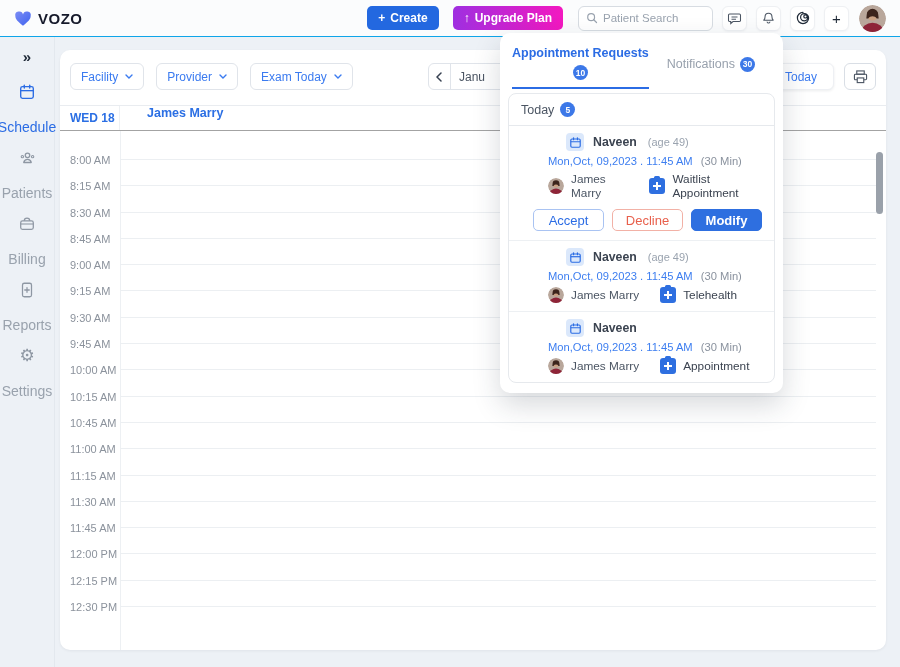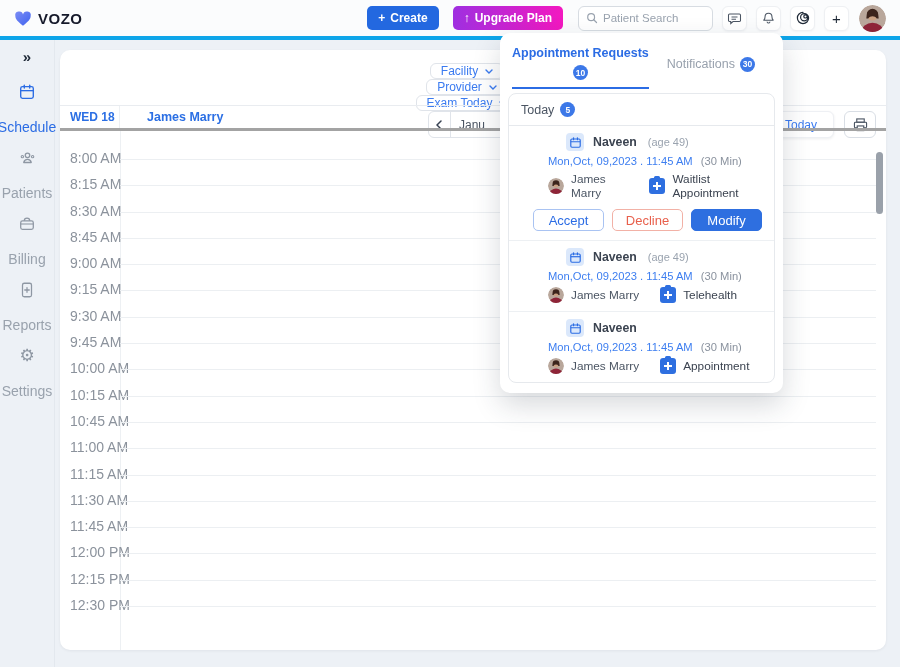--- a/index.html
+++ b/index.html
@@ -1,21 +1,21 @@
 <!DOCTYPE html>
 <html><head>
 <meta charset="utf-8">
 <style>
   * { margin:0; padding:0; box-sizing:border-box; }
   html,body { width:900px; height:667px; }
   body { font-family:"Liberation Sans", sans-serif; background:#edf1f6; overflow:hidden; position:relative; }
 
   
   .navbar { position:absolute; top:0; left:0; right:0; height:37px; background:#fbfcfd;
-    border-bottom:4px solid #0ea5e9; display:flex; align-items:center; padding:18px 14px; z-index:5; }
+    border-bottom:1px solid #0ea5e9; display:flex; align-items:center; padding:18px 14px; z-index:5; }
   .brand { display:flex; align-items:center; gap:6px; cursor:pointer; }
   .brand-text { font-size:15px; font-weight:800; color:#15192a; letter-spacing:.5px; }
   .nav-right { margin-left:auto; display:flex; align-items:center; }
   .btn-create { background:#2368e0; color:#fff; border:none; border-radius:5px; height:24px;
     padding:0 11px; font-size:12px; font-weight:700; display:flex; align-items:center; gap:5px; cursor:pointer; }
   .btn-upgrade { background:linear-gradient(90deg,#9f2fe0,#f318c0); color:#fff; border:none; border-radius:5px;
     height:24px; padding:0 11px; font-size:12px; font-weight:700; margin-left:14px; display:flex; align-items:center; gap:5px; cursor:pointer; }
   .search-box { margin-left:15px; width:135px; height:25px; background:#fff; border:1px solid #d7dce2;
     border-radius:6px; display:flex; align-items:center; padding:0 7px; gap:5px; }
   .search-box input { border:none; outline:none; width:100%; font-size:11.5px; color:#4b5563; background:transparent; font-family:inherit; }
@@ -32,44 +32,44 @@
   .collapse { font-size:15px; font-weight:700; color:#1f2937; height:24px; margin-bottom:11px; cursor:pointer; }
   .side-item { display:flex; flex-direction:column; align-items:center; gap:3px; margin-bottom:14px; color:#8e97a3; cursor:pointer; }
   .side-item .lbl { font-size:14px; color:#99a2ad;margin-top:15px; }
   .side-item.active { color:#2b6ce4; }
   .side-item.active .lbl { color:#2b6ce4; }
   .gear-glyph { font-size:17px; line-height:18px; }
 
   
   .main-card { position:absolute; left:60px; top:50px; width:826px; height:600px; background:#fff;
     border-radius:10px; box-shadow:0 1px 3px rgba(16,24,40,.06); }
-  .toolbar { position:absolute; top:13px; left:10px; right:10px; height:27px; display:flex; align-items:center;flex-direction:column; }
+  .toolbar { position:absolute; top:13px; left:10px; right:10px; height:27px; display:flex; align-items:center; }
   .filter-btn { height:27px; padding:0 10px; border:1px solid #e0e4ea; border-radius:6px; background:#fff;
     color:#3b7bf0; font-size:12px; display:flex; align-items:center; gap:7px; margin-right:12px; cursor:pointer; font-family:inherit; }
   .tb-right { margin-left:auto; display:flex; align-items:center; gap:10px; }
   .date-nav { height:27px; width:330px; border:1px solid #e0e4ea; border-radius:6px; display:flex; align-items:center; background:#fff; }
   .date-prev { width:22px; height:100%; border-right:1px solid #e0e4ea; display:flex; align-items:center; justify-content:center; cursor:pointer; }
   .date-text { padding-left:8px; font-size:12px; color:#4b5563; cursor:pointer; }
   .btn-today { height:27px; padding:0 16px; background:#fff; border:1px solid #eef0f4; border-radius:6px;
     color:#3b7bf0; font-size:12px; box-shadow:0 1px 3px rgba(16,24,40,.08); cursor:pointer; font-family:inherit; }
   .btn-print { width:32px; height:27px; background:#fff; border:1px solid #d9dee5; border-radius:6px;
     display:flex; align-items:center; justify-content:center; cursor:pointer; color:#4b5563; }
 
   .cal-header { position:absolute; top:55px; left:0; right:0; height:26px; border-top:1px solid #e9ecf0;
-    border-bottom:3px solid #a3a3a3; display:flex; align-items:center; }
+    border-bottom:1px solid #a3a3a3; display:flex; align-items:flex-start; }
   .day-cell { width:60px; padding-left:10px; color:#2b6fe4; font-weight:700; font-size:12px; align-self:stretch;
     display:flex; align-items:center; border-right:1px solid #edf0f3; }
   .provider-cell { padding-left:27px; color:#2b6fe4; font-weight:700; font-size:12.5px; }
 
   .grid { position:absolute; top:81px; left:0; right:0; bottom:0; overflow:hidden; border-radius:0 0 10px 10px; }
   .grid .vline { position:absolute; left:60px; top:0; bottom:0; width:1px; background:#edf0f3; }
   .trow { position:relative; height:26.3px; }
   .trow.first { height:29px; }
   .trow::after { content:""; position:absolute; left:60px; right:10px; bottom:0; border-bottom:1px solid #eceff2; }
-  .tlabel { position:absolute; left:10px; bottom:-6px; font-size:14px; color:#8b929c; }
+  .tlabel { position:absolute; left:10px; bottom:-6px; font-size:11px; color:#8b929c; }
   .scroll-thumb { position:absolute; right:3px; top:102px; width:7px; height:62px; background:#9aa1aa; border-radius:4px; cursor:pointer; }
 
   
   .popup { position:absolute; left:500px; top:33px; width:283px; background:#fff; border-radius:10px;
     box-shadow:0 12px 28px rgba(35,47,62,.18); z-index:30; padding:7px 0 10px; }
   .tabs { display:flex; gap:18px; padding:6px 12px 0; }
   .tab { display:flex; align-items:center; gap:5px; padding-bottom:7px; font-size:12.5px; cursor:pointer; }
   .tab.active { color:#2b6ce4; font-weight:700; border-bottom:2px solid #2b6ce4;flex-direction:column; }
   .tab.inactive { color:#98a1ad; font-weight:500; }
   .badge { min-width:15px; height:15px; border-radius:8px; background:#3c78e8; color:#fff; font-size:8.5px;
@@ -92,21 +92,21 @@
   .clip { width:16px; height:16px; background:#2e6fe0; border-radius:3px; position:relative; margin-left:14px; flex:none; }
   .clip::before { content:""; position:absolute; top:-2px; left:5px; right:5px; height:3px; background:#2e6fe0; border-radius:2px; }
   .clip i { position:absolute; background:#fff; }
   .clip .ch { left:4px; right:4px; top:7px; height:2px; }
   .clip .cv { top:4px; bottom:4px; left:7px; width:2px; }
   .r-type { font-size:11.8px; color:#3b4350; }
   .r-actions { display:flex; gap:8px; margin:9px 0 1px 12px; }
   .r-actions button { width:76px; height:22px; border-radius:5px; font-size:13px; font-family:inherit; cursor:pointer; background:#fff; }
   .btn-accept { border:1px solid #a9c3f2; color:#2b6ce4; }
   .btn-decline { border:1px solid #f2b1a6; color:#e8604c; }
-  .btn-modify { border:1px solid #2e6fe0; background:#2e6fe0 !important; color:#fff; font-weight:400; }
+  .btn-modify { border:1px solid #2e6fe0; background:#2e6fe0 !important; color:#fff; font-weight:700; }
 
   svg { display:block; }
 </style>
 </head>
 <body>
 
 <div class="navbar">
   <div class="brand">
     <span>
       <svg width="18" height="17" viewBox="0 0 20 18">

